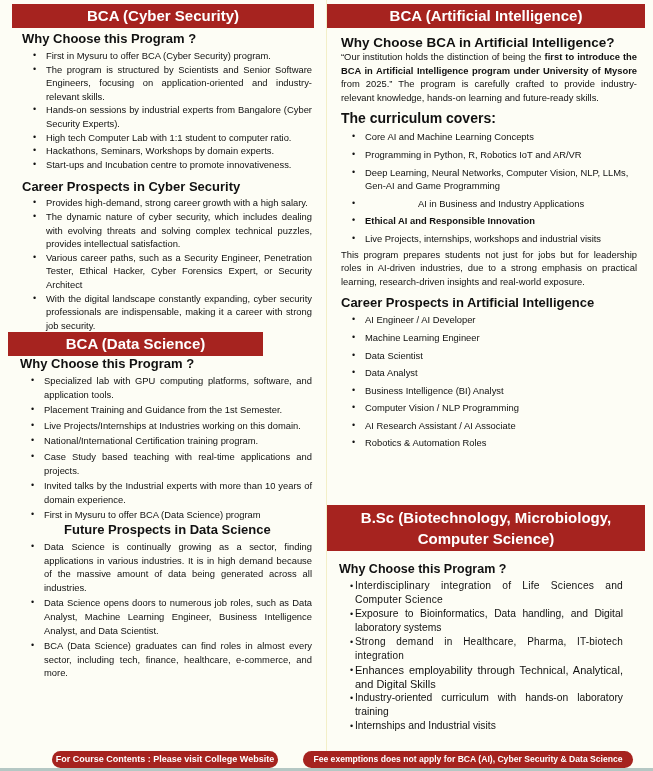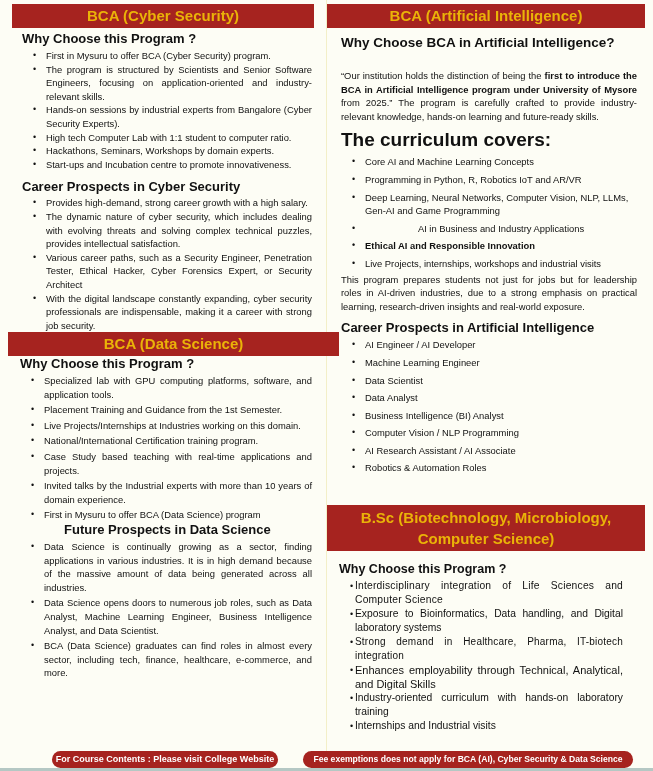--- a/index.html
+++ b/index.html
@@ -7,21 +7,21 @@
     width: 653px; height: 771px; overflow: hidden;
     background: #fdfdf5;
     font-family: "Liberation Sans", sans-serif;
     color: #111;
     position: relative;
   }
   .col { position: absolute; top: 0; }
   .col-left { left: 0; width: 326px; border-right: 1px solid #f3efc8; height: 771px; }
   .col-right { left: 327px; width: 326px; height: 763px; }
   .banner {
-    background: #a6231f; color: #eab308; font-weight: bold; text-align: center;
+    background: #a6231f; color: #ffffff; font-weight: bold; text-align: center;
     font-size: 15px; line-height: 24px;
   }
   .h2 { font-weight: bold; font-size: 13px; margin: 0; }
   ul { margin: 0; padding: 0; list-style: none; }
   li {
     position: relative; font-size: 9.4px; line-height: 13.6px;
     text-align: justify; padding-left: 24px; margin: 0;
   }
   li::before {
     content: "\2022"; position: absolute; left: 11px; top: 0; font-size: 9px;
@@ -51,21 +51,21 @@
     </ul>
     <h2 class="h2" style="margin-top:8px;margin-bottom:2px;">Career Prospects in Cyber Security</h2>
     <ul style="margin-right:4px;">
       <li>Provides high-demand, strong career growth with a high salary.</li>
       <li>The dynamic nature of cyber security, which includes dealing with evolving threats and solving complex technical puzzles, provides intellectual satisfaction.</li>
       <li>Various career paths, such as a Security Engineer, Penetration Tester, Ethical Hacker, Cyber Forensics Expert, or Security Architect</li>
       <li>With the digital landscape constantly expanding, cyber security professionals are indispensable, making it a career with strong job security.</li>
     </ul>
   </div>
 
-  <div class="banner" style="position:absolute;top:332px;left:8px;width:331px;">BCA (Data Science)</div>
+  <div class="banner" style="position:absolute;top:332px;left:8px;width:255px;">BCA (Data Science)</div>
   <div style="position:absolute;top:356px;left:0;width:326px;padding:0 10px 0 20px;box-sizing:border-box;">
     <h2 class="h2" style="margin-bottom:3px;">Why Choose this Program ?</h2>
     <ul style="margin-right:4px;">
       <li style="margin-bottom:2px;">Specialized lab with GPU computing platforms, software, and application tools.</li>
       <li style="margin-bottom:2px;">Placement Training and Guidance from the 1st Semester.</li>
       <li style="margin-bottom:2px;">Live Projects/Internships at Industries working on this domain.</li>
       <li style="margin-bottom:2px;">National/International Certification training program.</li>
       <li style="margin-bottom:2px;">Case Study based teaching with real-time applications and projects.</li>
       <li style="margin-bottom:2px;">Invited talks by the Industrial experts with more than 10 years of domain experience.</li>
       <li>First in Mysuru to offer BCA (Data Science) program</li>
@@ -77,25 +77,25 @@
       <li>BCA (Data Science) graduates can find roles in almost every sector, including tech, finance, healthcare, e-commerce, and more.</li>
     </ul>
   </div>
 
   <div class="pill" style="left:52px;top:751px;width:226px;">For Course Contents : Please visit College Website</div>
 </div>
 
 <div class="col col-right">
   <div class="banner" style="margin:4px 8px 0 0;">BCA (Artificial Intelligence)</div>
   <div style="padding:7px 16px 0 14px;">
-    <h2 class="h2" style="font-size:13.5px;margin-bottom:19px;">Why Choose BCA in Artificial Intelligence?</h2>
+    <h2 class="h2" style="font-size:13.5px;margin-bottom:0;">Why Choose BCA in Artificial Intelligence?</h2>
     <p class="p">
       <span>“Our institution holds the distinction of being the </span><b>first to introduce the BCA in Artificial Intelligence program under University of Mysore</b><span> from 2025.” The program is carefully crafted to provide industry-relevant knowledge, hands-on learning and future-ready skills.</span>
     </p>
-    <h2 class="h2" style="font-size:19px;margin-top:6px;margin-bottom:4px;">The curriculum covers:</h2>
+    <h2 class="h2" style="font-size:14px;margin-top:6px;margin-bottom:4px;">The curriculum covers:</h2>
     <ul>
       <li style="margin-bottom:4px;text-align:left;">Core AI and Machine Learning Concepts</li>
       <li style="margin-bottom:4px;text-align:left;">Programming in Python, R, Robotics IoT and AR/VR</li>
       <li style="margin-bottom:4px;text-align:left;">Deep Learning, Neural Networks, Computer Vision, NLP, LLMs, Gen-AI and Game Programming</li>
       <li style="margin-bottom:4px;text-align:center;">AI in Business and Industry Applications</li>
       <li style="margin-bottom:4px;text-align:left;font-weight:bold;">Ethical AI and Responsible Innovation</li>
       <li style="text-align:left;">Live Projects, internships, workshops and industrial visits</li>
     </ul>
     <p class="p" style="margin-top:2px;">This program prepares students not just for jobs but for leadership roles in AI-driven industries, due to a strong emphasis on practical learning, research-driven insights and real-world exposure.</p>
     <h2 class="h2" style="margin-top:7px;margin-bottom:3px;">Career Prospects in Artificial Intelligence</h2>

